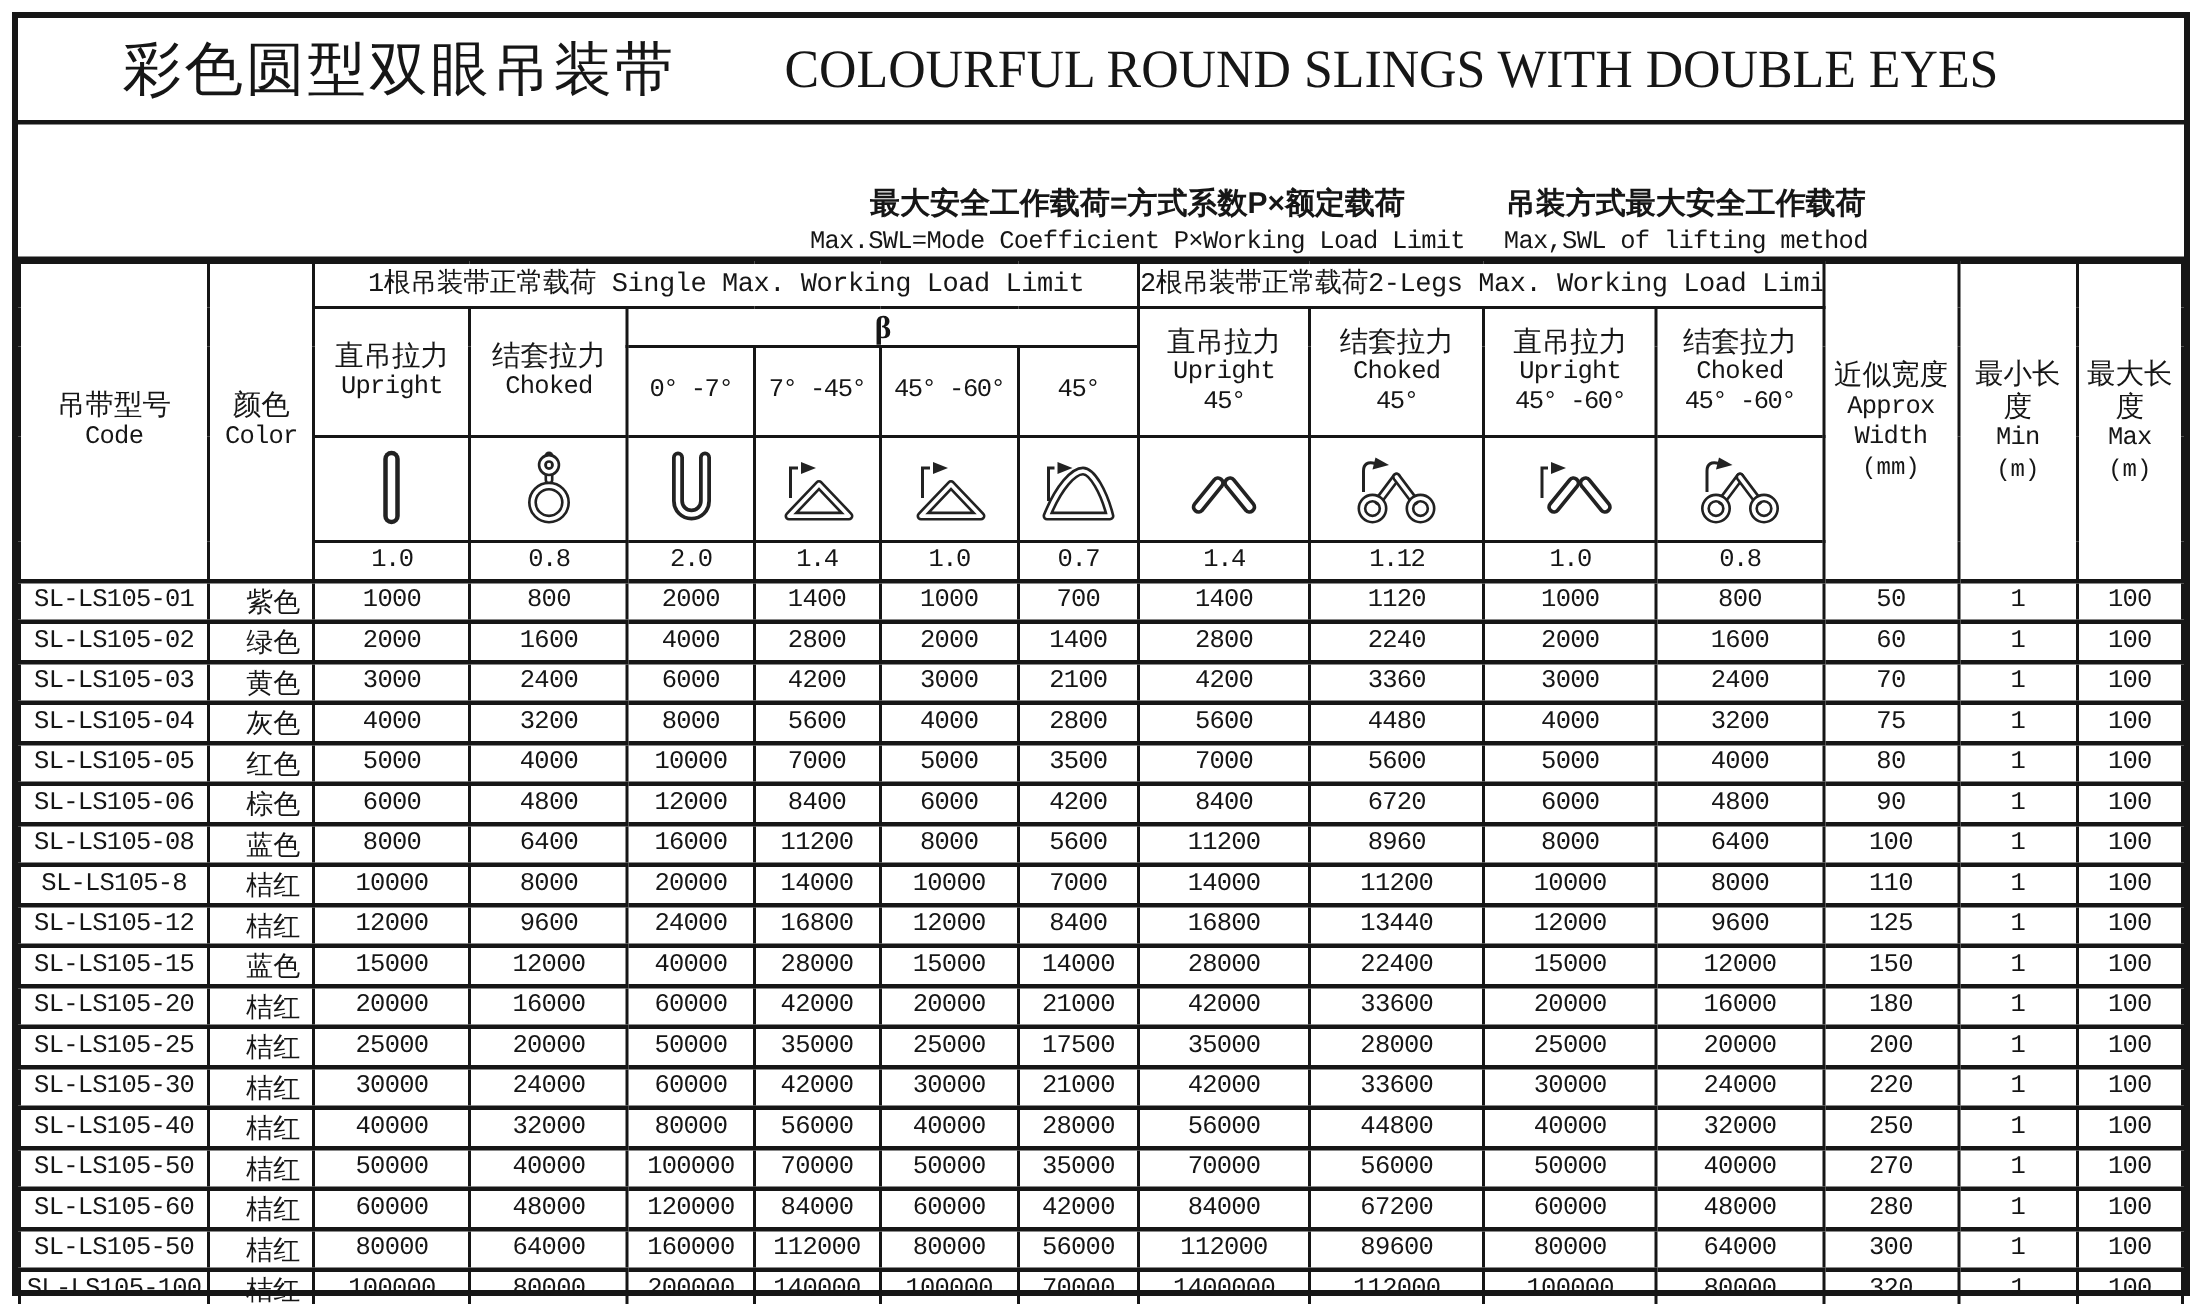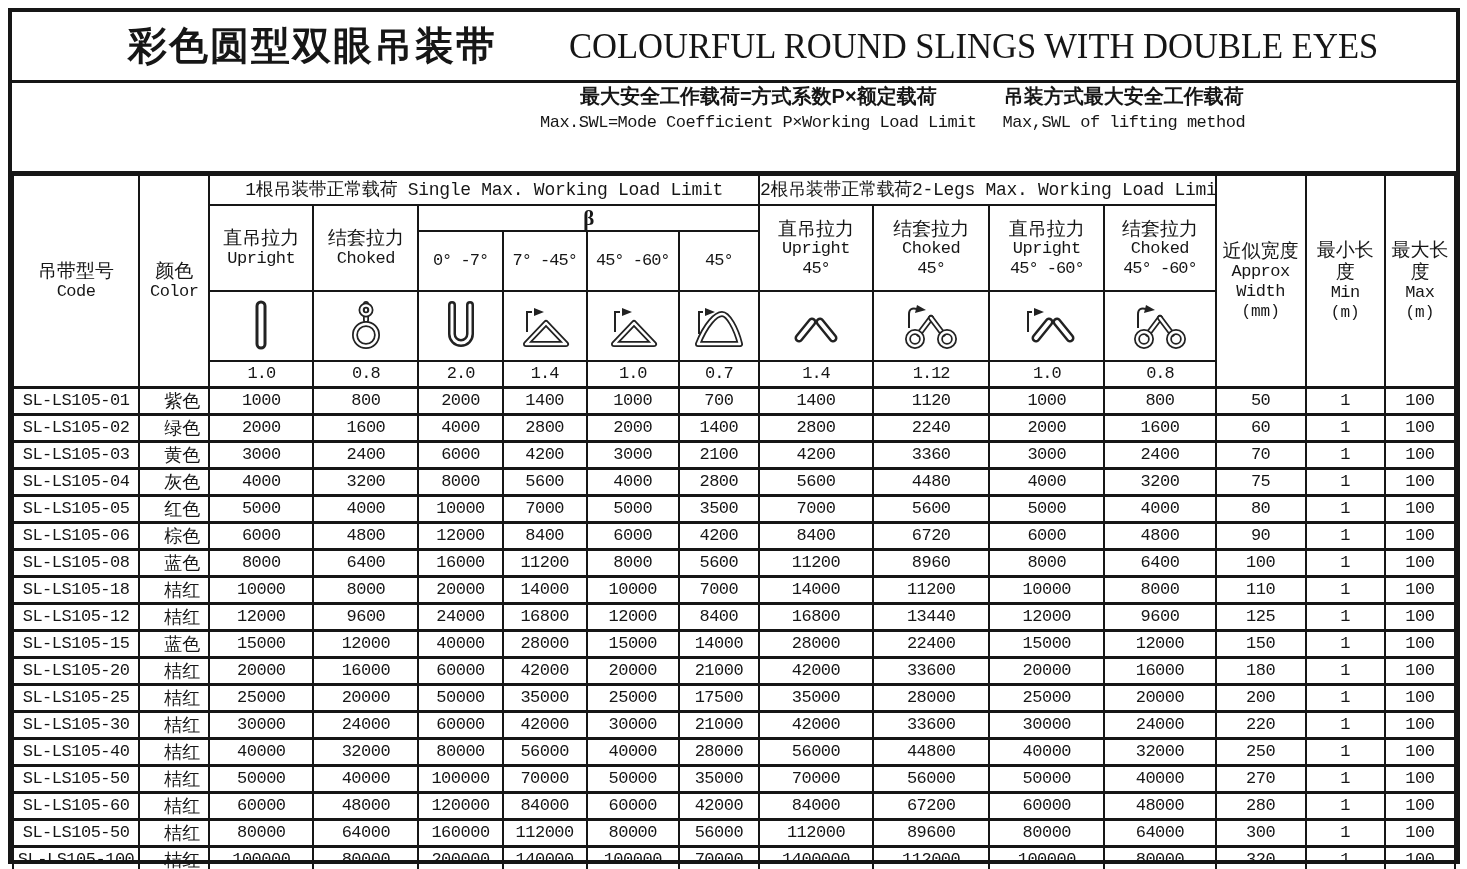--- a/index.html
+++ b/index.html
@@ -1,25 +1,25 @@
 <!DOCTYPE html>
 <html><head>
 <meta charset="utf-8">
 <style>
   * { margin:0; padding:0; box-sizing:border-box; }
   html,body { width:1467px; height:869px; background:#ffffff; font-family:"Liberation Sans", sans-serif; color:#161616; }
   .sheet { position:absolute; left:8px; top:8px; width:1452px; height:856px; border:4px solid #161616; background:#fff; }
 
   
   .title-bar { height:71px; border-bottom:3px solid #161616; display:flex; align-items:center; overflow:hidden; }
-  .title-zh { margin-left:116px; font-size:39px; font-weight:bold; letter-spacing:2px; white-space:nowrap; }
+  .title-zh { margin-left:70px; font-size:39px; font-weight:normal; letter-spacing:2px; white-space:nowrap; }
   .title-en { margin-left:72px; font-size:36px; font-family:"Liberation Serif", serif; letter-spacing:0px; transform:scaleX(.96); transform-origin:left center; white-space:nowrap; }
 
   
-  .formula-bar { height:91px; border-bottom:3px solid #161616; display:flex; align-items:flex-start; }
+  .formula-bar { height:91px; border-bottom:3px solid #161616; display:flex; align-items:flex-end; }
   .formula-block { text-align:center; }
   .formula-block.left  { margin-left:528px; }
   .formula-block.right { margin-left:26px; }
   .formula-zh { font-size:20px; font-weight:bold; white-space:nowrap; }
   .formula-en { font-size:17px; font-family:"Liberation Mono", monospace; letter-spacing:-0.5px; white-space:nowrap; margin-top:3px; }
 
   
   table { width:100%; height:677px; border-collapse:collapse; table-layout:fixed; }
   th, td { border:2px solid #161616; text-align:center; vertical-align:middle; padding:0; overflow:hidden; font-weight:normal; }
   thead th { line-height:1.15; }
@@ -367,21 +367,21 @@
           <td>5600</td>
           <td>11200</td>
           <td>8960</td>
           <td>8000</td>
           <td>6400</td>
           <td>100</td>
           <td>1</td>
           <td>100</td>
         </tr>
         <tr>
-          <td>SL-LS105-18</td>
+          <td>SL-LS105-8</td>
           <td class="cjk">桔红</td>
           <td>10000</td>
           <td>8000</td>
           <td>20000</td>
           <td>14000</td>
           <td>10000</td>
           <td>7000</td>
           <td>14000</td>
           <td>11200</td>
           <td>10000</td>

